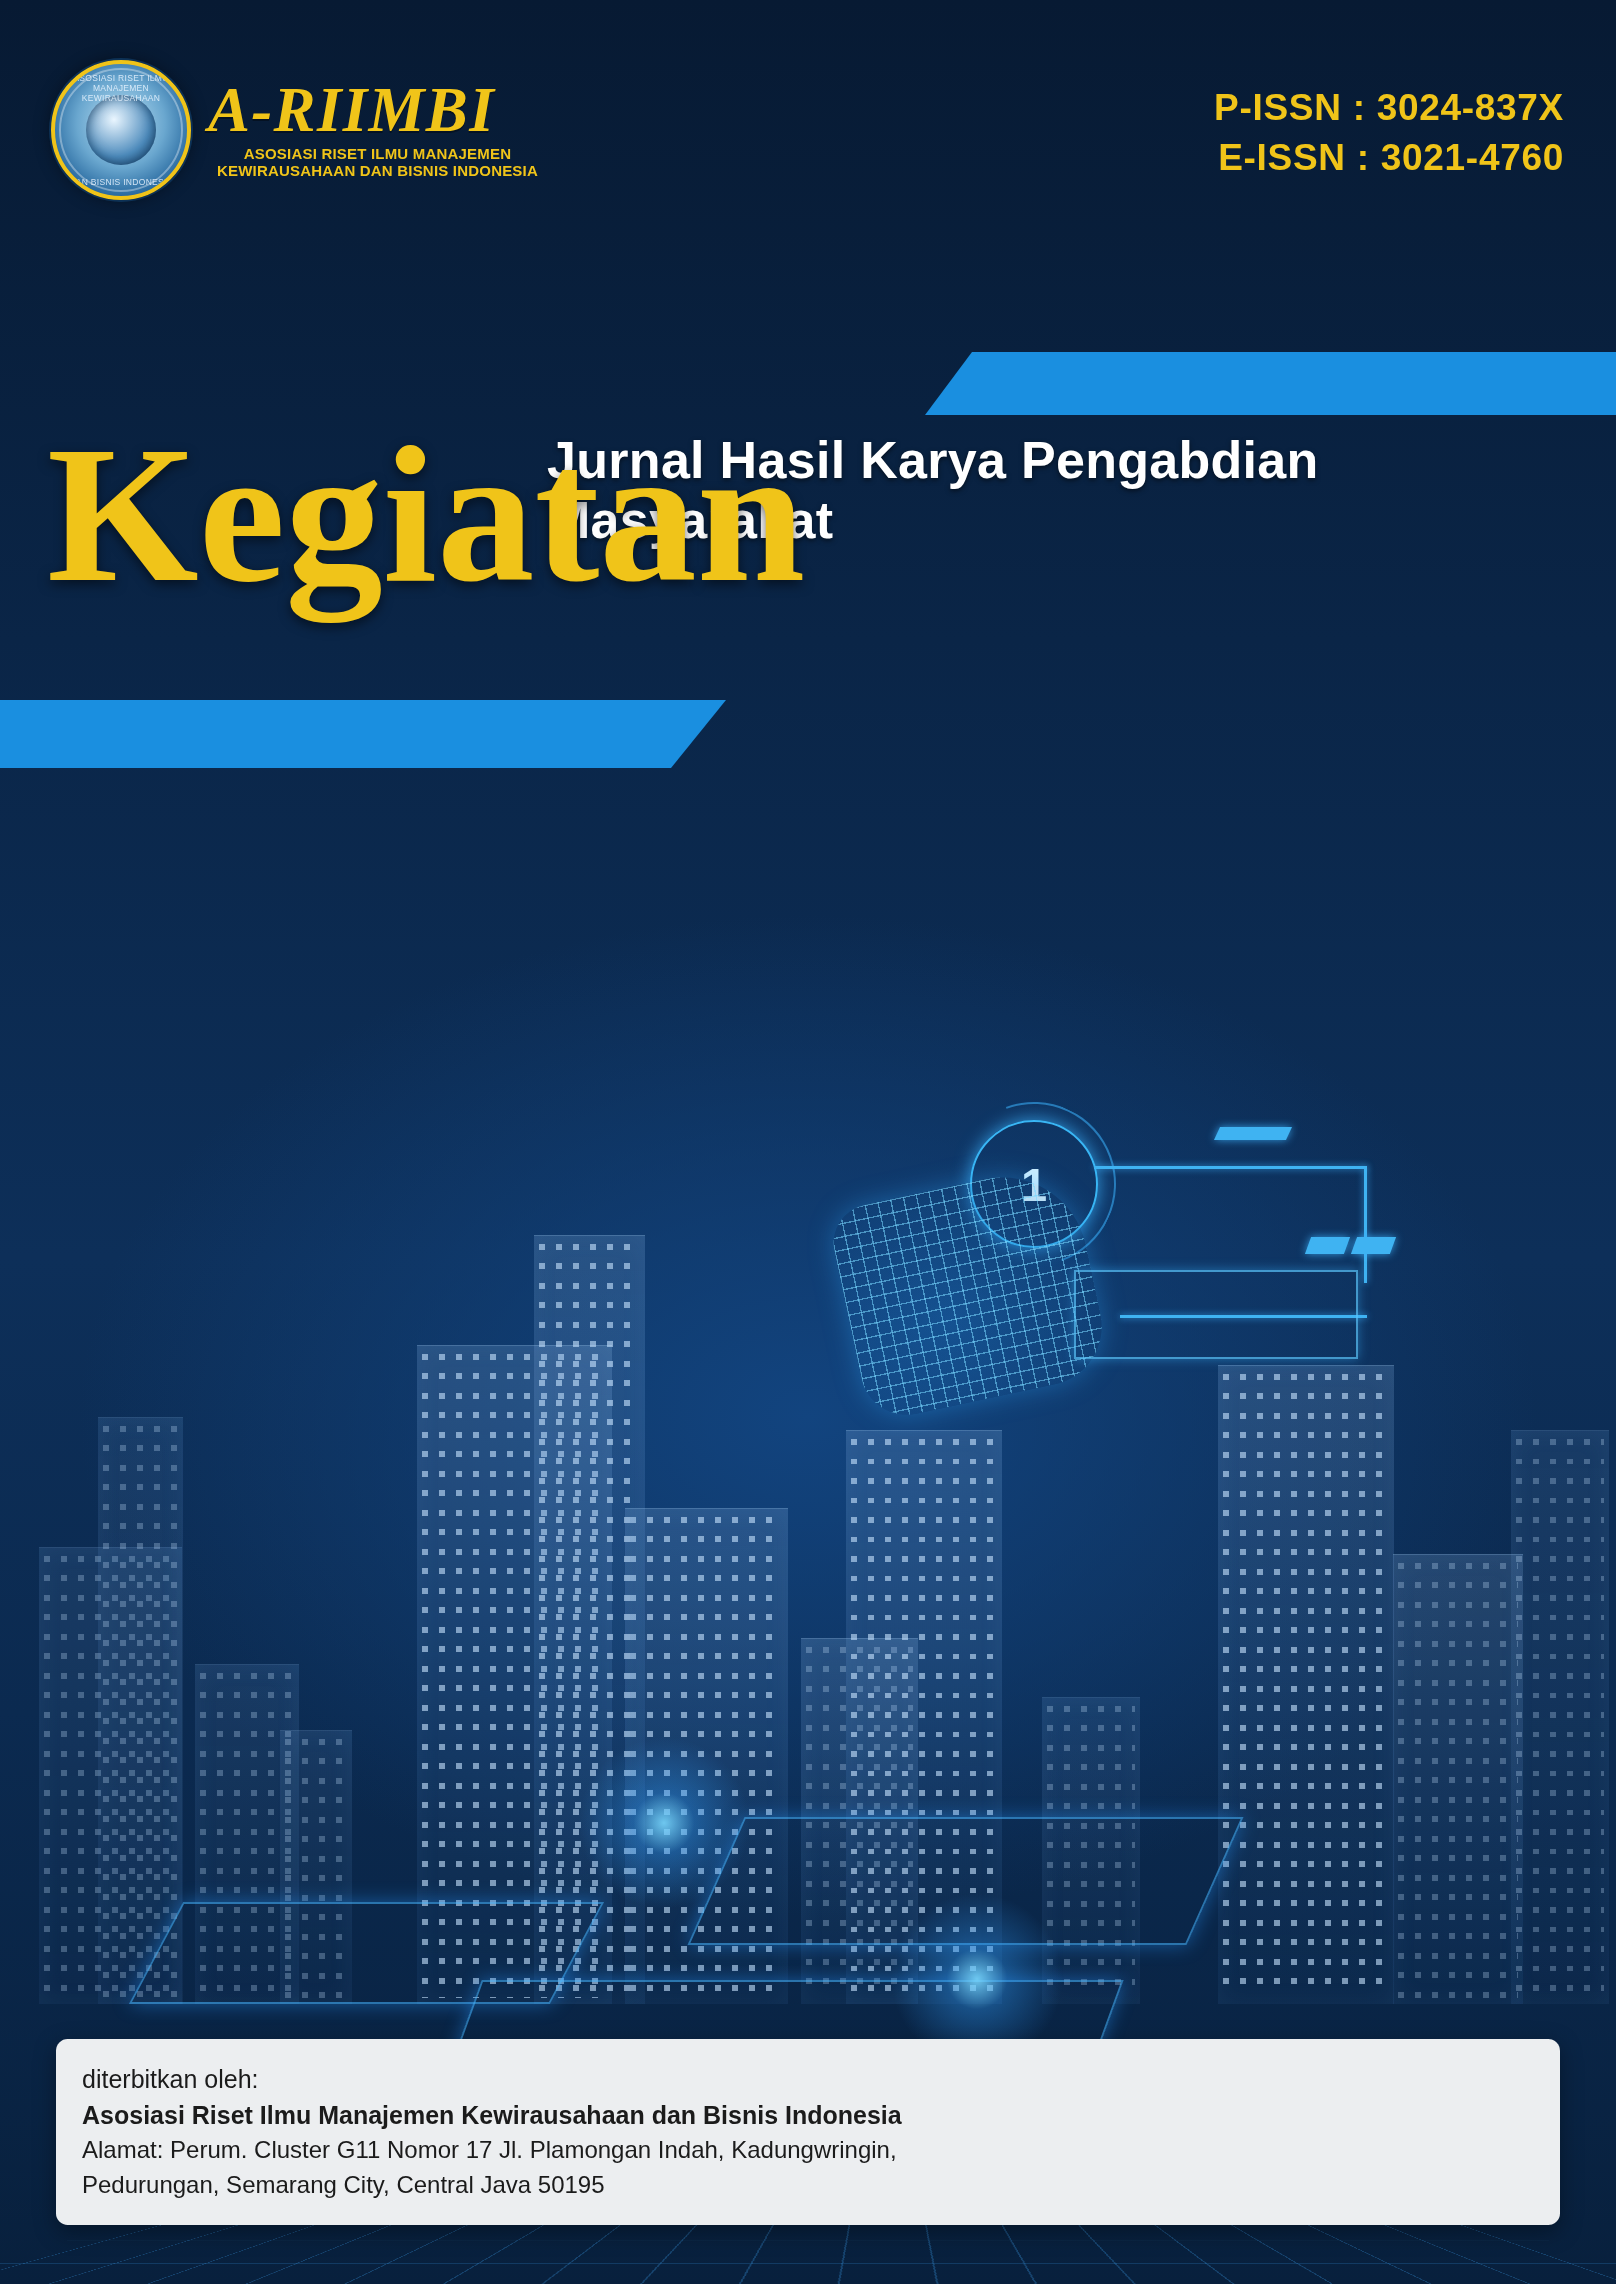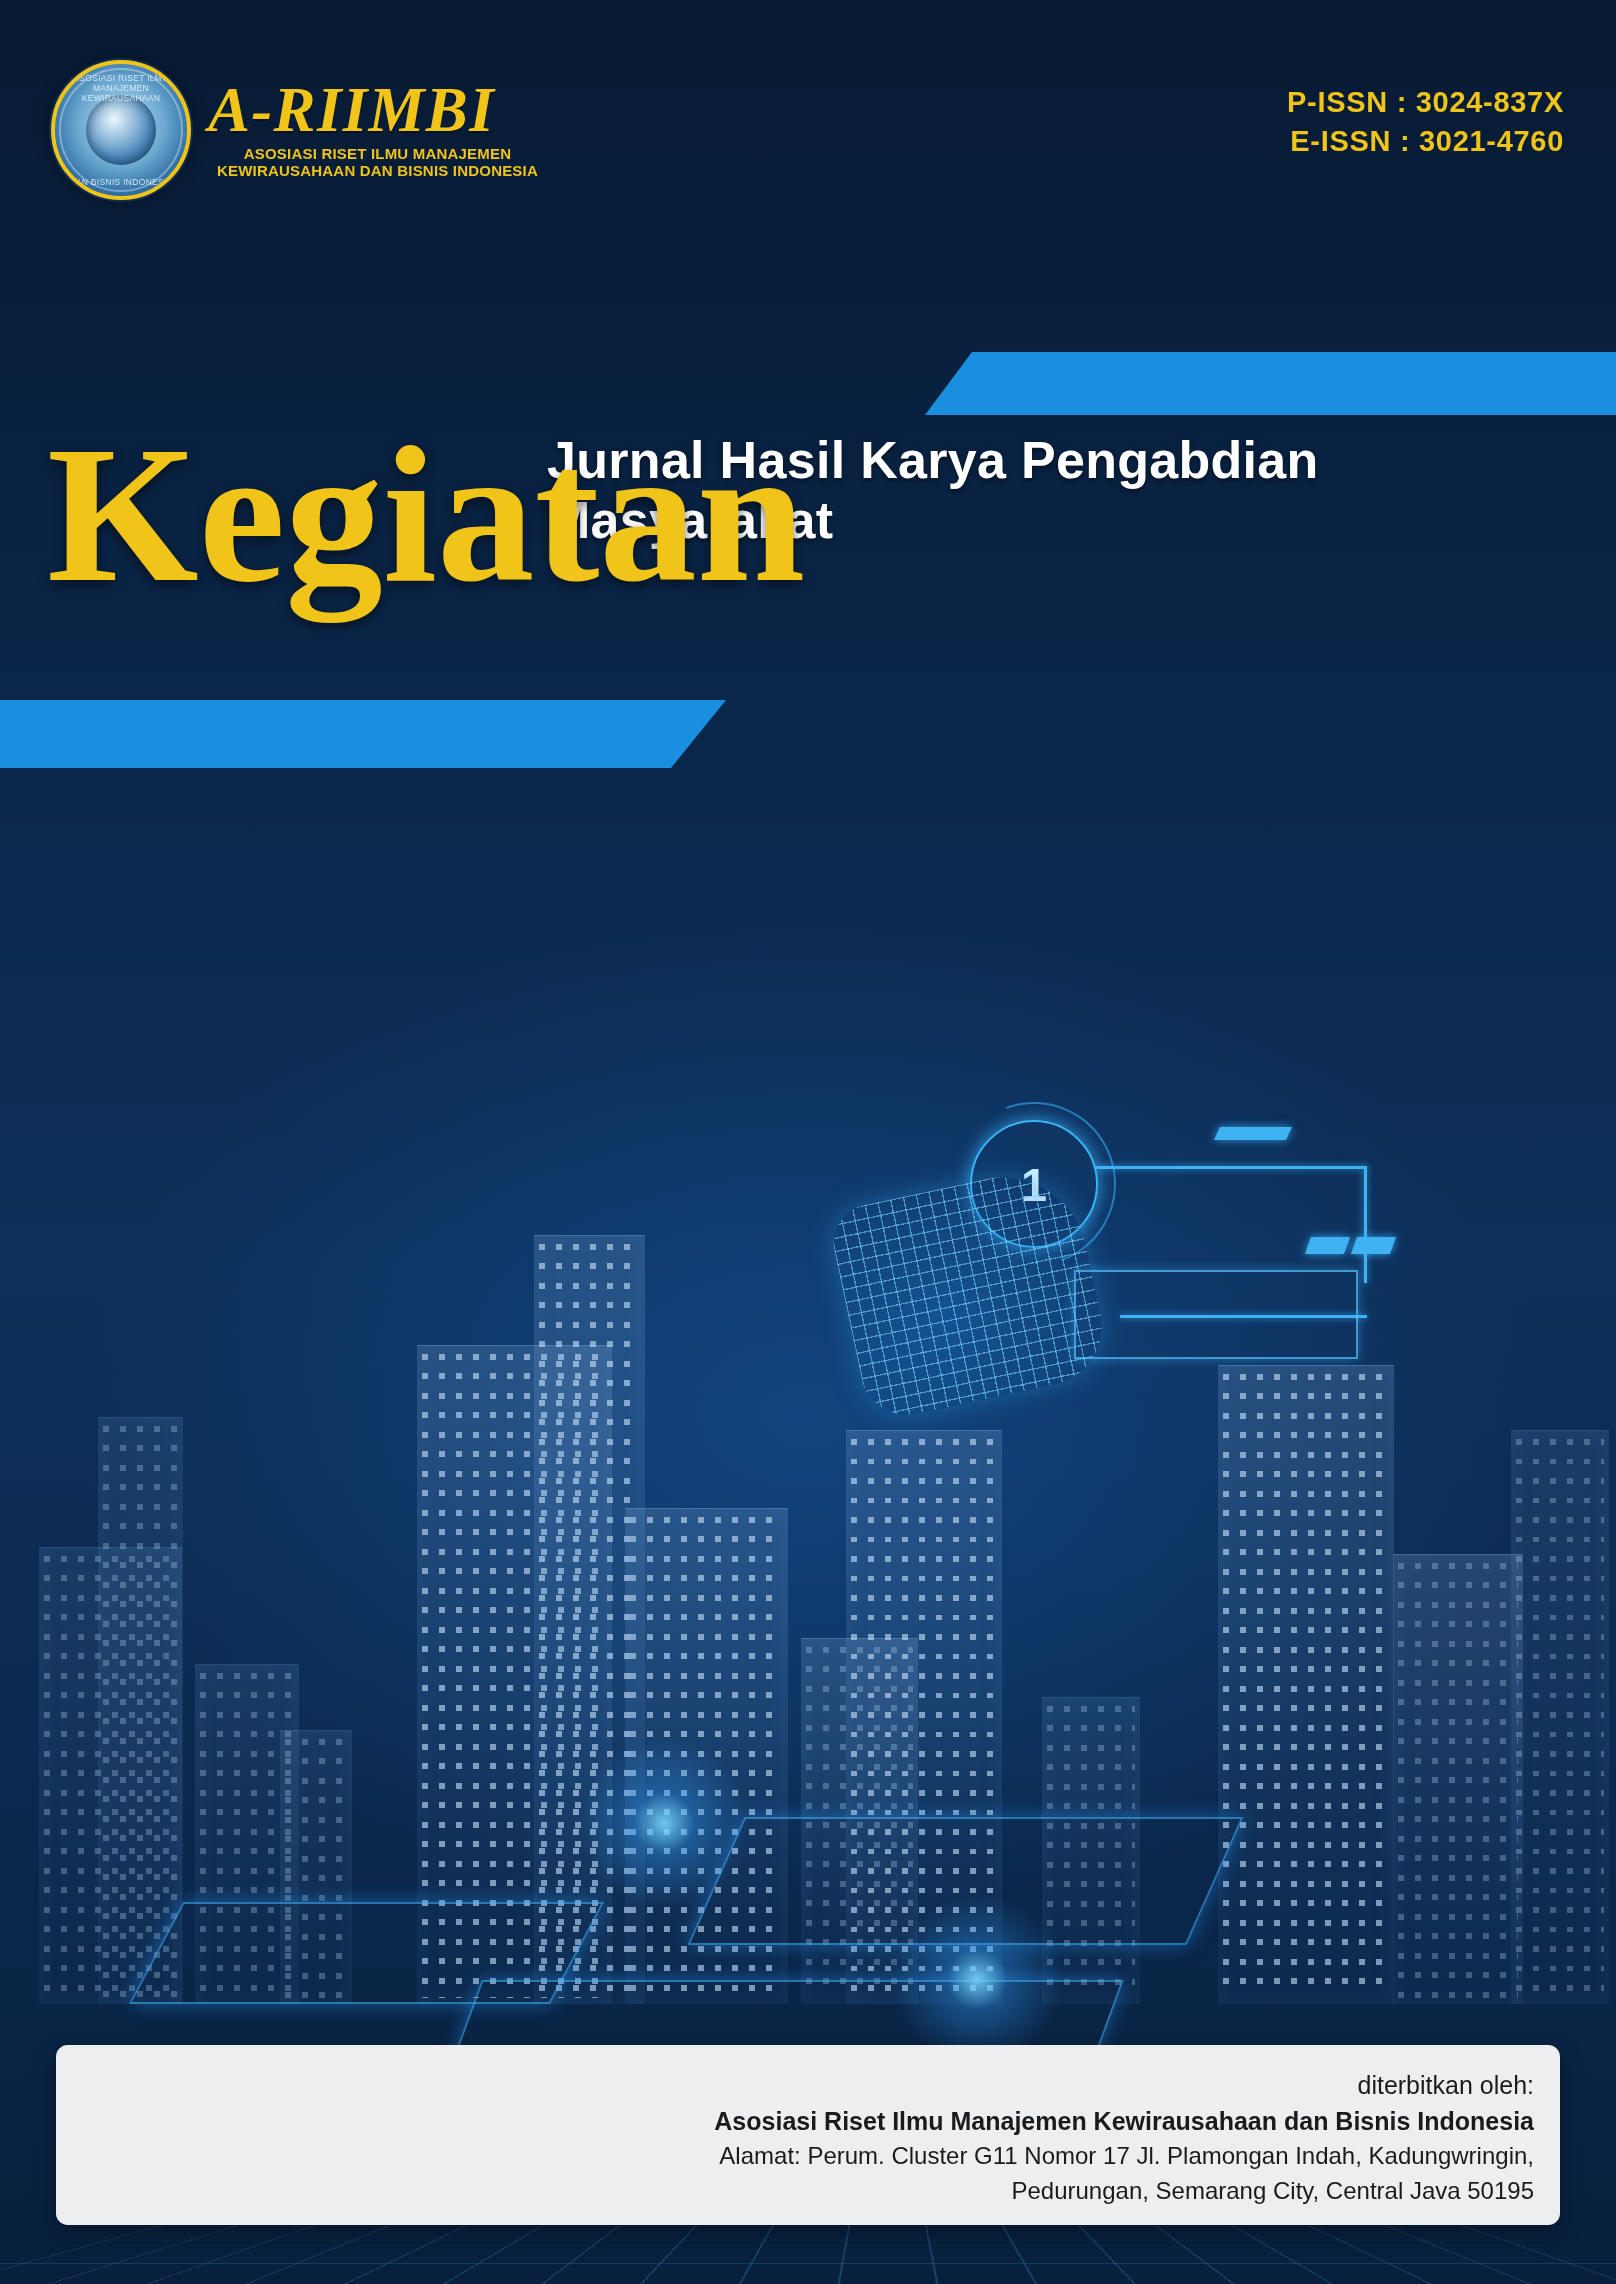--- a/index.html
+++ b/index.html
@@ -111,21 +111,21 @@
     letter-spacing:1.3px;
     text-shadow:0 2px 0 rgba(0,0,0,.35);
   }
   .logo-sub{
     margin-top:3.9px; color:#f0c419; font-weight:bold;
     font-size:15px; line-height:1.15; letter-spacing:0.2px; text-align:center;
     max-width:339px;
   }
   .issn{
     position:absolute; top:83px; right:52px; text-align:right;
-    color:#f0c419; font-weight:bold; font-size:29px; line-height:1.35;
+    color:#f0c419; font-weight:bold; font-size:37px; line-height:1.35;
     letter-spacing:0.7px;
   }
 
   
   .subtitle{
     position:absolute; top:430px; left:547px;
     color:#ffffff; font-weight:bold; font-size:52px; letter-spacing:0.3px;
     text-shadow: 0 2px 5.2px rgba(0,0,0,.55);
   }
   .title-main{
@@ -165,22 +165,22 @@
     transform: rotate(-12deg);
   }
   .hud-line{ position:absolute; background:#3fb3f2; box-shadow:0 0 7.8px rgba(60,180,255,.8); }
   .hud-box{ position:absolute; border:2px solid rgba(90,195,250,.7); box-shadow:0 0 10.4px rgba(60,180,255,.45); }
 
   
   .publisher{
     position:absolute; left:56px; right:56px; bottom:59px;
     background:#eceef0;
     border-radius:11.7px;
-    padding:22px 26px 16px 26px;
-    text-align:right;
+    padding:22px 26px 22px 26px;
+    text-align:left;
     color:#1b1b1b;
     box-shadow:0 6.5px 22px rgba(0,0,0,.35);
   }
   .publisher .p1{ font-size:25px; line-height:1.45; }
   .publisher .p2{ font-size:25px; line-height:1.45; font-weight:bold; }
   .publisher .p3{ font-size:24px; line-height:1.45; }
 </style>
 </head>
 <body>
 

